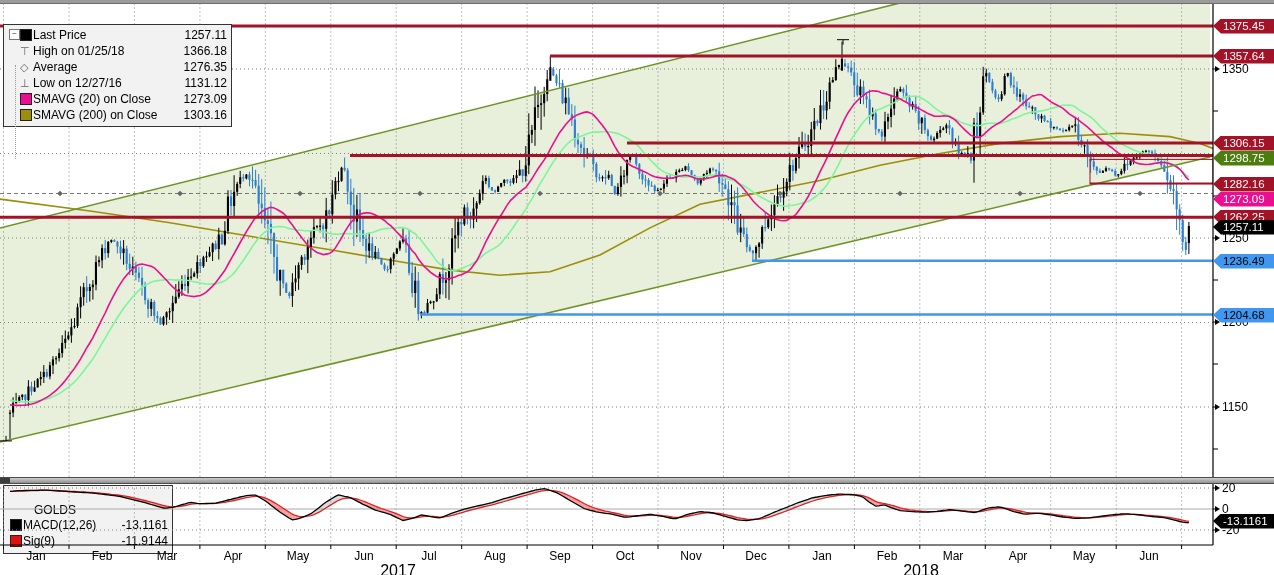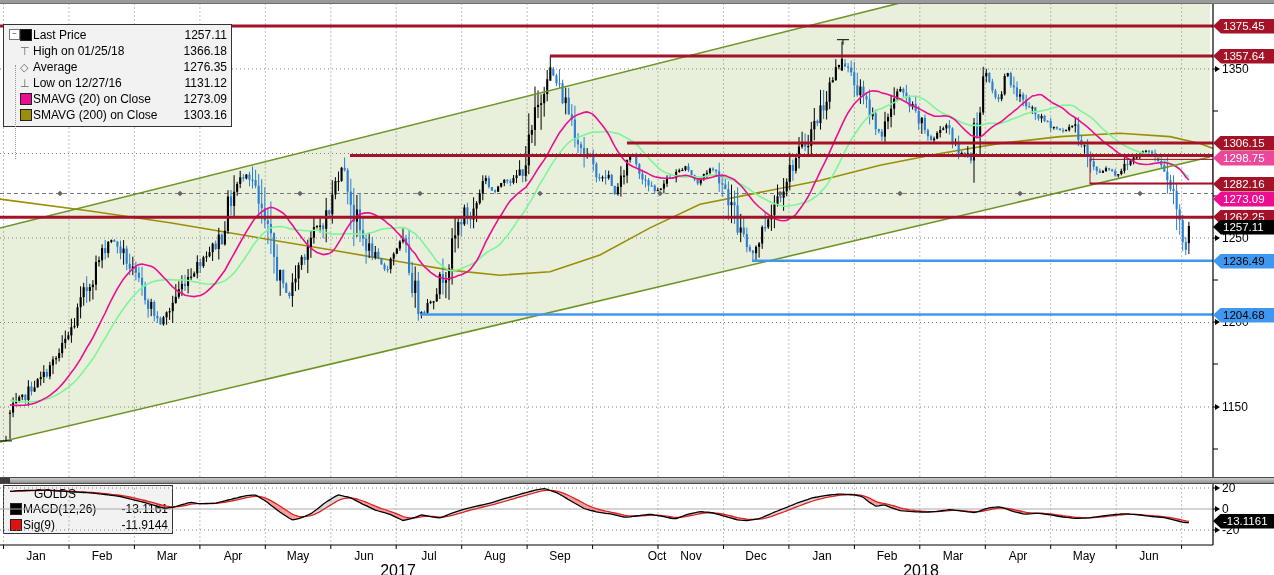--- a/index.html
+++ b/index.html
@@ -9,21 +9,21 @@
        border-bottom:1px solid #6e6e6e;z-index:2;}
   #chart-svg{position:absolute;left:0;top:0;width:1274px;height:575px;z-index:1;}
   #divider{position:absolute;left:0;top:477px;width:1274px;height:7px;
        background:linear-gradient(#cfcfcf,#8f8f8f);border-top:1px solid #4a4a4a;
        border-bottom:1px solid #4a4a4a;box-sizing:border-box;z-index:2;}
   #divider .grip{position:absolute;left:0;top:0;width:10px;height:100%;background:#3c3c3c;}
   
   .legend{position:absolute;background:#f2f2f2;border:1px solid #333;box-sizing:border-box;
        font-size:12px;color:#000;}
   #legend-main{left:3px;top:24px;width:229px;z-index:3;padding:2px 4px 3px 2px;}
-  #legend-macd{left:3px;top:485px;width:170px;height:49px;z-index:0;padding:1px 4px 1px 2px;}
+  #legend-macd{left:3px;top:485px;width:170px;height:69px;z-index:0;padding:17px 4px 1px 2px;}
   .lg-row{display:flex;align-items:center;height:16px;white-space:nowrap;}
   .lg-tree{width:14px;flex:0 0 14px;text-align:center;color:#777;font-size:9px;}
   .lg-icon{width:13px;flex:0 0 13px;display:flex;align-items:center;}
   .swatch{width:10px;height:10px;border:1px solid #222;display:inline-block;}
   .glyph-icon{color:#666;font-size:11px;line-height:10px;}
   .lg-label{flex:1;overflow:hidden;}
   .lg-value{flex:0 0 52px;text-align:right;}
   .tree-line{position:absolute;left:11px;top:40px;height:94px;border-left:1px dotted #999;z-index:0;}
   .expander{position:absolute;left:5px;top:4px;width:9px;height:9px;border:1px solid #777;
        background:#fff;font-size:8px;line-height:7px;text-align:center;color:#333;}
@@ -1423,38 +1423,38 @@
         <span class="tick-arrow"></span>
         <span>0</span>
       </div>
       <div class="axis-label" style="left: 1215px; top: 523px;">
         <span class="tick-arrow"></span>
         <span>-20</span>
       </div>
       <div class="badge" style="top: 18.5px; background: rgb(163, 18, 38); color: rgb(255, 255, 255);">1375.45</div>
       <div class="badge" style="top: 48.5px; background: rgb(163, 18, 38); color: rgb(255, 255, 255);">1357.64</div>
       <div class="badge" style="top: 135.5px; background: rgb(163, 18, 38); color: rgb(255, 255, 255);">1306.15</div>
-      <div class="badge" style="top: 150.5px; background: #ec4899; color: rgb(255, 255, 255);">1298.75</div>
+      <div class="badge" style="top: 150.5px; background: #4d7c0f; color: rgb(255, 255, 255);">1298.75</div>
       <div class="badge" style="top: 176.5px; background: rgb(163, 18, 38); color: rgb(255, 255, 255);">1282.16</div>
       <div class="badge" style="top: 191.5px; background: rgb(236, 14, 144); color: rgb(255, 255, 255);">1273.09</div>
       <div class="badge" style="top: 209.5px; background: rgb(163, 18, 38); color: rgb(255, 255, 255);">1262.25</div>
       <div class="badge" style="top: 219.5px; background: rgb(0, 0, 0); color: rgb(255, 255, 255);">1257.11</div>
       <div class="badge" style="top: 253.5px; background: rgb(63, 151, 239); color: rgb(0, 0, 0);">1236.49</div>
       <div class="badge" style="top: 307.5px; background: rgb(63, 151, 239); color: rgb(0, 0, 0);">1204.68</div>
       <div class="badge" style="top: 513.5px; background: rgb(0, 0, 0); color: rgb(255, 255, 255);">-13.1161</div>
       <div class="month-label" style="left: 36px; top: 549px;">Jan</div>
       <div class="month-label" style="left: 102px; top: 549px;">Feb</div>
       <div class="month-label" style="left: 167px; top: 549px;">Mar</div>
       <div class="month-label" style="left: 233px; top: 549px;">Apr</div>
       <div class="month-label" style="left: 298px; top: 549px;">May</div>
       <div class="month-label" style="left: 364px; top: 549px;">Jun</div>
       <div class="month-label" style="left: 429px; top: 549px;">Jul</div>
       <div class="month-label" style="left: 495px; top: 549px;">Aug</div>
       <div class="month-label" style="left: 560px; top: 549px;">Sep</div>
-      <div class="month-label" style="left: 625px; top: 549px; margin-left: 32px;">Oct</div>
+      <div class="month-label" style="left: 625px; top: 549px;">Oct</div>
       <div class="month-label" style="left: 691px; top: 549px;">Nov</div>
       <div class="month-label" style="left: 756px; top: 549px;">Dec</div>
       <div class="month-label" style="left: 822px; top: 549px;">Jan</div>
       <div class="month-label" style="left: 887px; top: 549px;">Feb</div>
       <div class="month-label" style="left: 953px; top: 549px;">Mar</div>
       <div class="month-label" style="left: 1018px; top: 549px;">Apr</div>
       <div class="month-label" style="left: 1084px; top: 549px;">May</div>
       <div class="month-label" style="left: 1149px; top: 549px;">Jun</div>
       <div class="year-label" style="left: 398px; top: 562px;">2017</div>
       <div class="year-label" style="left: 921px; top: 562px;">2018</div>

